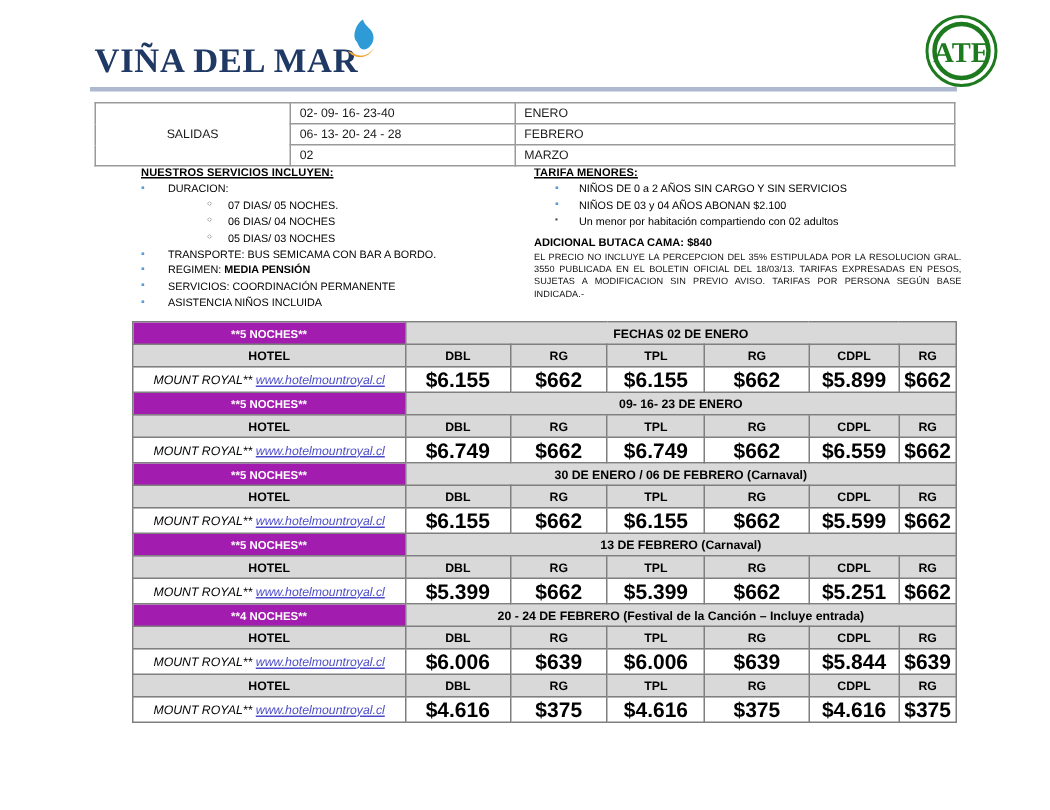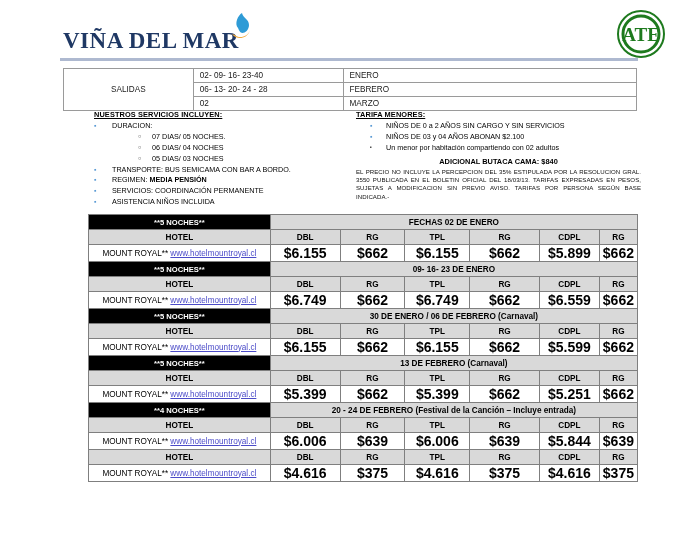--- a/index.html
+++ b/index.html
@@ -63,21 +63,21 @@
   .bullet-mark {
     color: #5B9BD5; font-size: 7px; width: 8px; flex: 0 0 8px;
     line-height: 1.1; padding-top: 0px;
   }
   .bullet-mark.hollow { color: #444; font-size: 5.5px; }
   .bullet-indent1 { margin-left: 10px; }
   .bullet-indent2 { margin-left: 44px; }
   .bullet-text { line-height: 1.15; }
   .bold { font-weight: bold; }
   .adicional {
-    font-weight: bold; font-size: 7.4px; margin-top: 5px; margin-bottom: 2px; text-align: center;
+    font-weight: bold; font-size: 7.4px; margin-top: 5px; margin-bottom: 2px;
   }
   .legal {
     font-size: 6.1px; line-height: 1.35; text-align: justify; color: #111;
     letter-spacing: 0.05px;
   }
 
   
   .price-table {
     position: absolute; left: 88px; top: 214px;
     width: 550px;
@@ -86,21 +86,21 @@
   }
   .price-table td {
     border: 1px solid #7f7f7f;
     height: 15px;
     padding: 0 3px;
     vertical-align: middle;
     text-align: center;
     white-space: nowrap;
   }
   .nights-cell {
-    background: #000000; color: #ffffff;
+    background: #a21caf; color: #ffffff;
     font-weight: bold; font-size: 7.6px;
     text-align: left; padding-left: 5px;
     width: 62px;
     border: 1px solid #000;
   }
   .section-title-cell {
     background: #D9D9D9; color: #000;
     font-weight: bold; font-size: 8.2px;
     text-align: center;
   }
@@ -108,21 +108,21 @@
     background: #D9D9D9; font-weight: bold; font-size: 8.2px;
   }
   .col-hotel { width: 182px; }
   .col-dbl  { width: 70px; }
   .col-rg1  { width: 65px; }
   .col-tpl  { width: 65px; }
   .col-rg2  { width: 70px; }
   .col-cdpl { width: 60px; }
   .col-rg3  { width: 38px; }
   .hotel-cell {
-    text-align: center; font-size: 8.2px; white-space: nowrap;
+    text-align: center; font-size: 8.2px; white-space: nowrap; font-style: italic;
   }
   .hotel-link { color: #4B4BC8; text-decoration: underline; }
   .price-cell { font-weight: bold; font-size: 14px; }
 </style>
 </head>
 <body>
 
 <div class="page">
 
   <div class="header">

